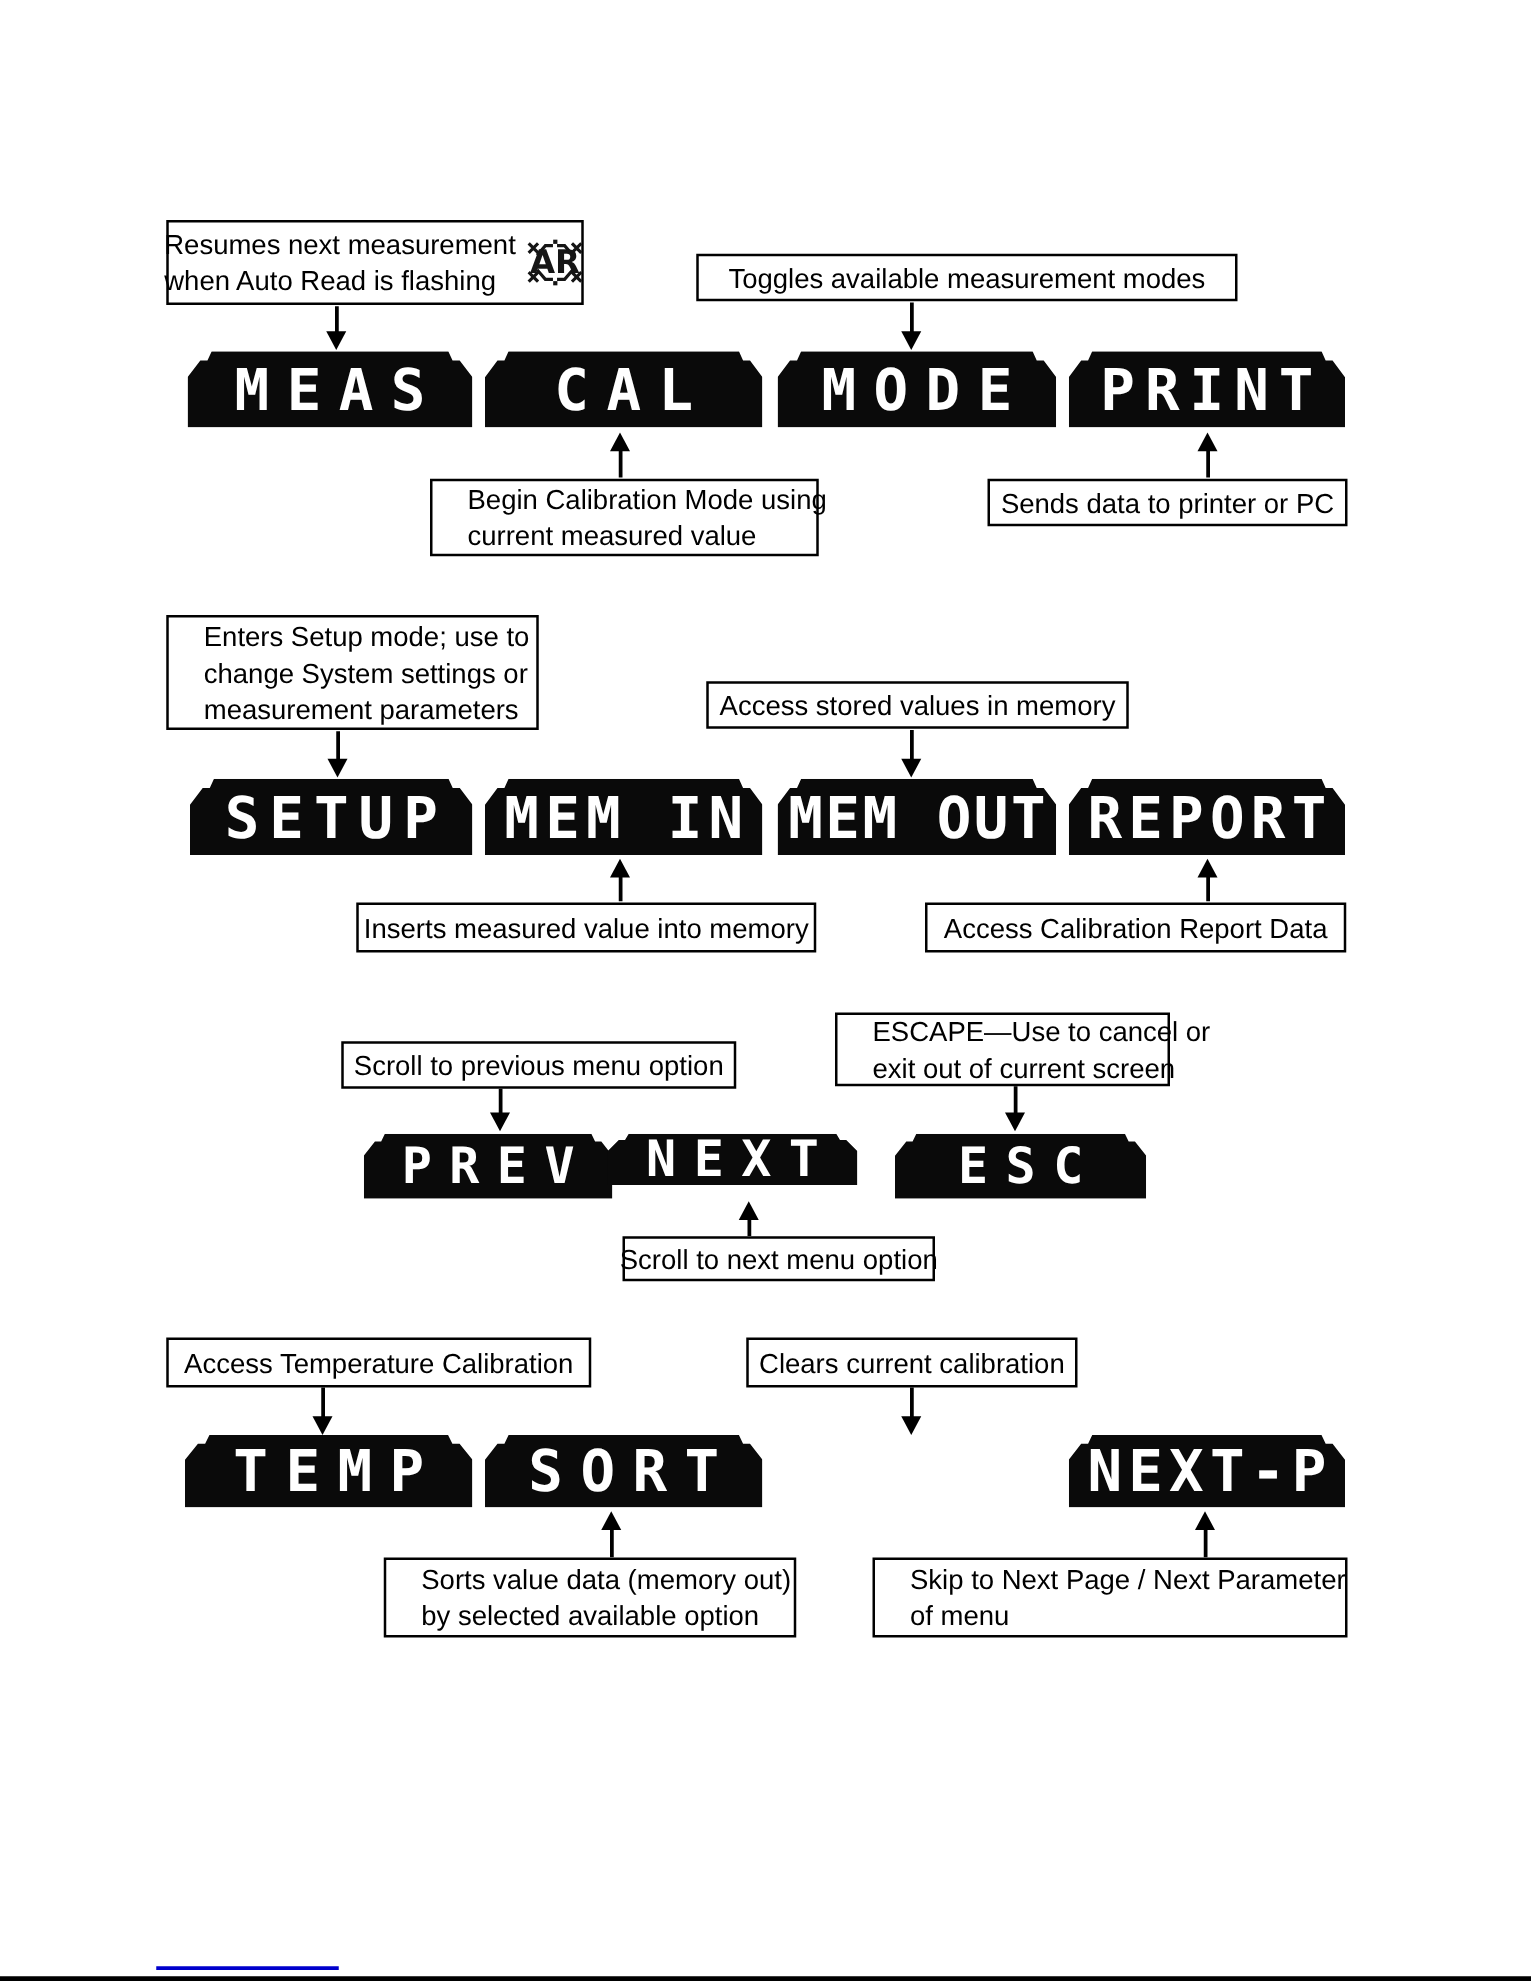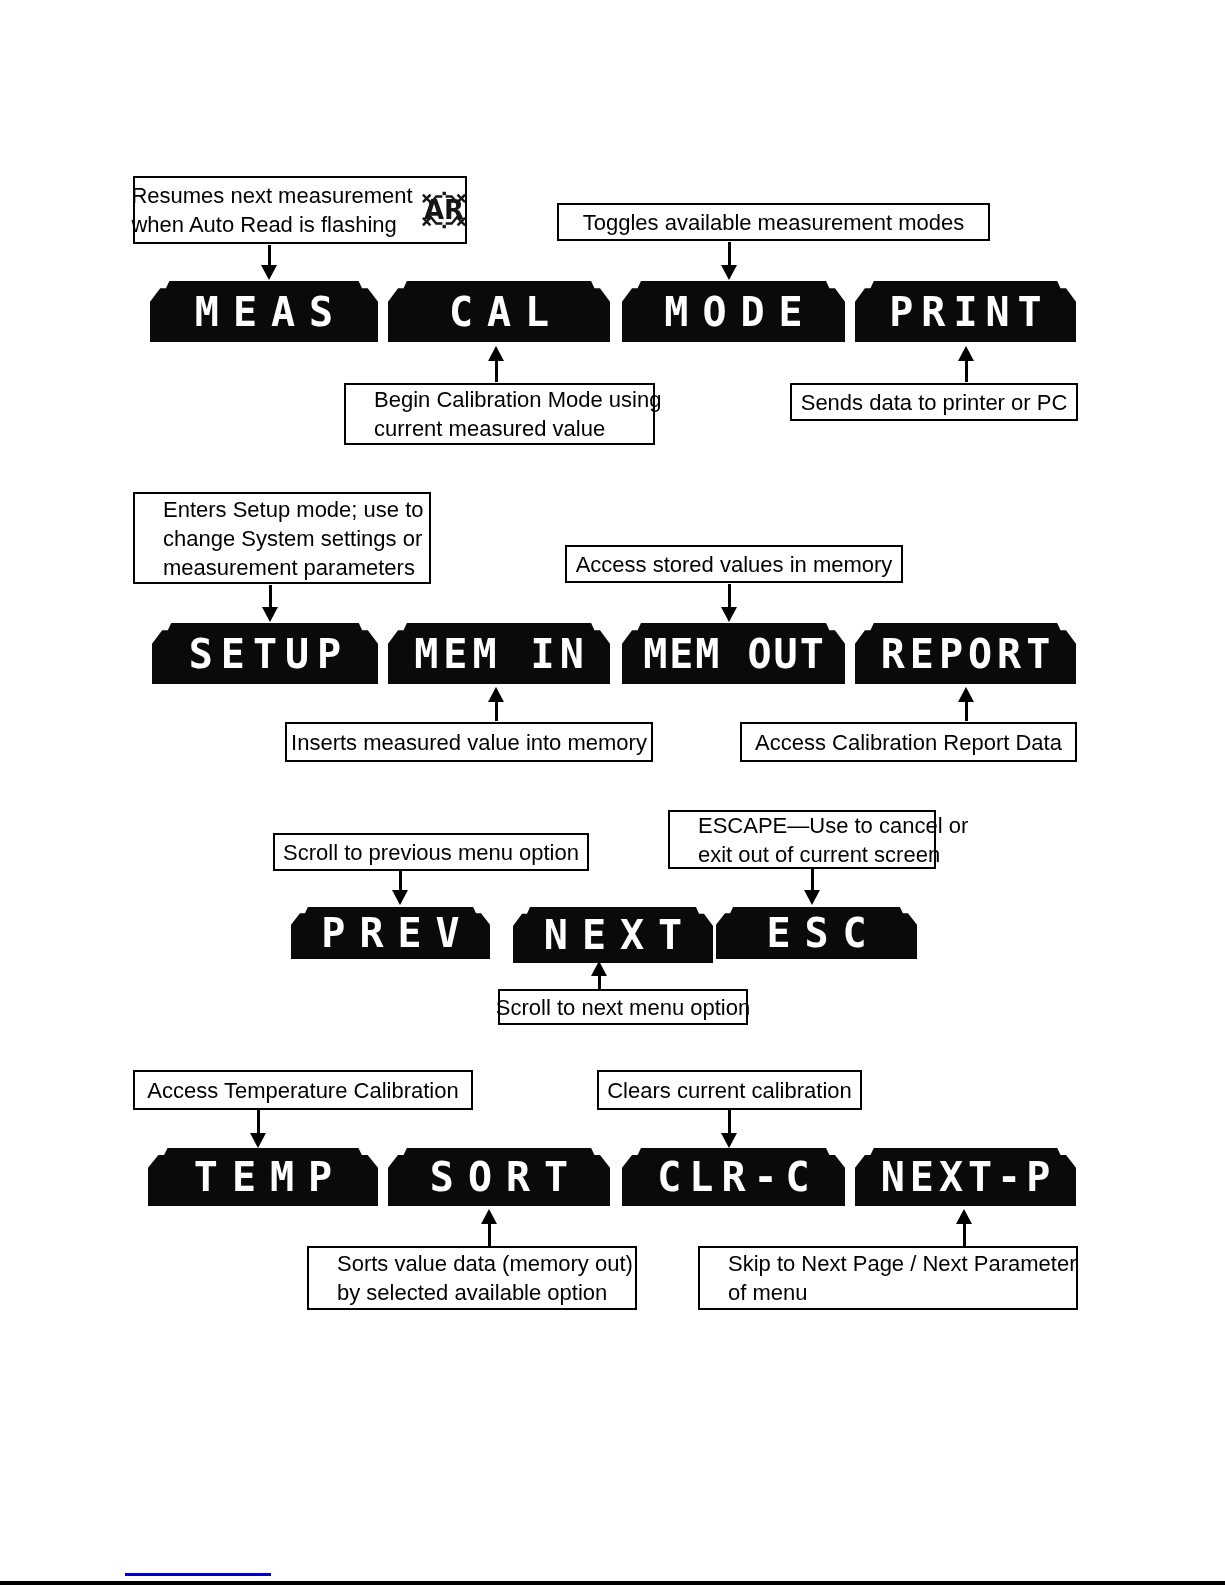--- a/index.html
+++ b/index.html
@@ -23,21 +23,21 @@
   .resumes-box{flex-direction:row;align-items:center;gap:6px;padding:3px 8px;}
   .resumes-text{display:flex;flex-direction:column;}
   
   .key{
     position:absolute;background:var(--key-bg);
     display:flex;align-items:center;justify-content:center;
     clip-path:polygon(0 100%,0 34%,4.5% 12%,7% 12%,8.5% 0,91.5% 0,93% 12%,95.5% 12%,100% 34%,100% 100%);
   }
   .key-label{
     color:var(--key-text);font-family:"DejaVu Sans Mono",monospace;
-    font-weight:bold;font-size:40px;white-space:pre;
+    font-weight:bold;font-size:46px;white-space:pre;
   }
   .key.small .key-label{font-size:40px;}
   .ls-a{letter-spacing:14px;margin-right:-14px;}
   .ls-b{letter-spacing:8px;margin-right:-8px;}
   .ls-c{letter-spacing:5px;margin-right:-5px;}
   .ls-d{letter-spacing:2px;margin-right:-2px;}
   
   .arrow{position:absolute;width:16px;}
   .arrow .line{position:absolute;left:50%;margin-left:-1.5px;width:3px;background:#000;top:0;bottom:0;}
   .arrow.down .line{bottom:9px;}
@@ -179,21 +179,21 @@
   <div class="arrow down" style="left:392px;top:871px;height:34px;">
       <span class="line"></span>
     </div>
   <div class="arrow down" style="left:804px;top:869px;height:36px;">
       <span class="line"></span>
     </div>
 
   <div class="key small" style="left:291px;top:907px;width:199px;height:52px;">
     <span class="key-label ls-a">PREV</span>
   </div>
-  <div class="key small" style="left:513px;top:907px;width:200px;height:56px;">
+  <div class="key small" style="left:486px;top:907px;width:200px;height:41px;">
     <span class="key-label ls-a">NEXT</span>
   </div>
   <div class="key small" style="left:716px;top:907px;width:201px;height:52px;">
     <span class="key-label ls-a">ESC</span>
   </div>
 
   <div class="arrow up" style="left:591px;top:961px;height:28px;">
       <span class="line"></span>
     </div>
 
@@ -213,23 +213,20 @@
     </div>
   <div class="arrow down" style="left:721px;top:1110px;height:38px;">
       <span class="line"></span>
     </div>
 
   <div class="key" style="left:148px;top:1148px;width:230px;height:58px;">
     <span class="key-label ls-a">TEMP</span>
   </div>
   <div class="key" style="left:388px;top:1148px;width:222px;height:58px;text-align:right;">
     <span class="key-label ls-a">SORT</span>
-  </div>
-  <div class="key" style="left:622px;top:1148px;width:223px;height:58px;">
-    <span class="key-label ls-b">CLR-C</span>
   </div>
   <div class="key" style="left:855px;top:1148px;width:221px;height:58px;">
     <span class="key-label ls-c">NEXT-P</span>
   </div>
 
   <div class="arrow up" style="left:481px;top:1209px;height:37px;">
       <span class="line"></span>
     </div>
   <div class="arrow up" style="left:956px;top:1209px;height:37px;">
       <span class="line"></span>

